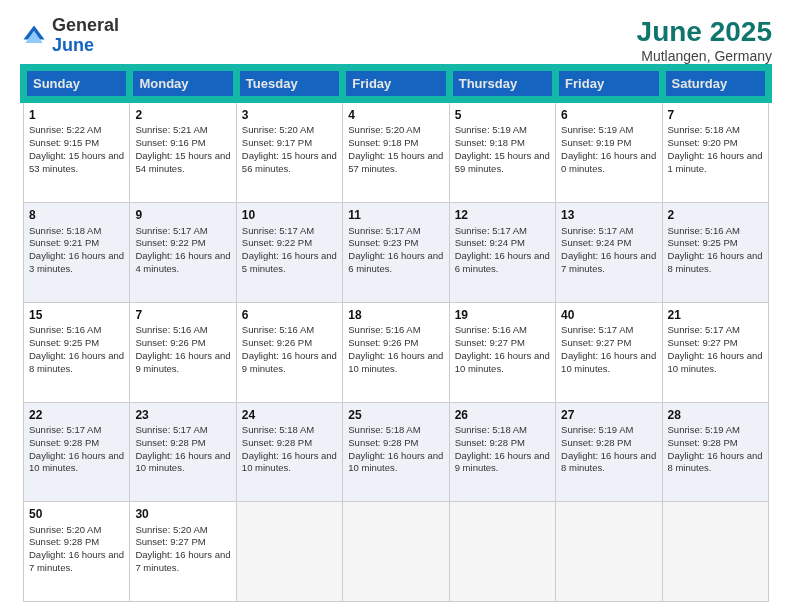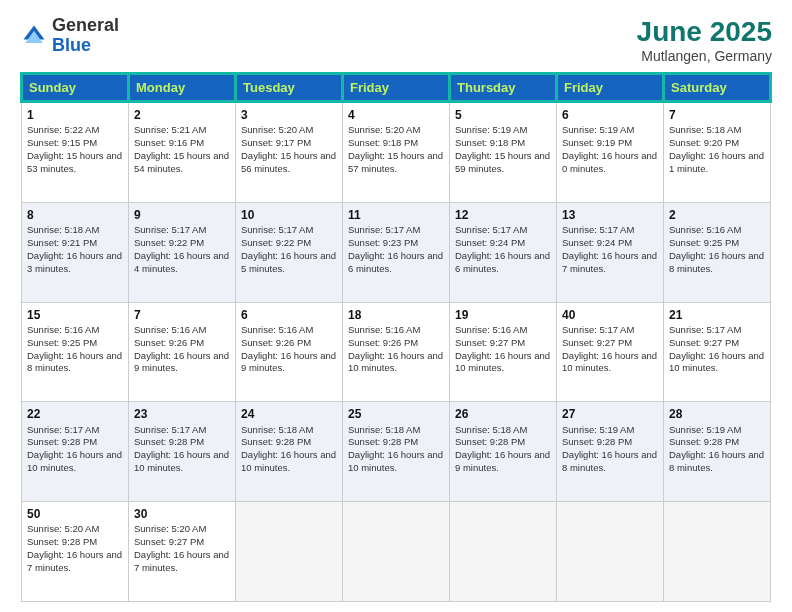--- a/index.html
+++ b/index.html
@@ -14,21 +14,20 @@
       width: 792px;
       height: 612px;
       padding: 16px 20px 10px 20px;
       display: flex;
       flex-direction: column;
     }
     .header {
       display: flex;
       justify-content: space-between;
       align-items: flex-start;
-      margin-bottom: 8px;
     }
     .logo {
       display: flex;
       align-items: center;
       gap: 4px;
     }
     .logo-text {
       font-size: 18px;
       font-weight: bold;
       line-height: 1.1;
@@ -53,26 +52,26 @@
     }
     .calendar {
       border: 1px solid #ccc;
       border-collapse: collapse;
       width: 100%;
       flex: 1;
       table-layout: fixed;
     }
     .calendar th {
       background: #1565c0;
-      color: #bef264;
+      color: #e5e5e5;
       font-size: 13px;
       font-weight: bold;
       text-align: left;
       padding: 5px 6px;
-      border: 3px solid #14b8a6;
+      border: 7px solid #14b8a6;
       margin-left: 40px;
     }
     .calendar td {
       vertical-align: top;
       padding: 4px 5px;
       border: 1px solid #ccc;
       font-size: 9.5px;
       color: #333;
       line-height: 1.35;
       background: #fff;
@@ -100,21 +99,21 @@
 <div class="page">
   <div class="header">
     <div class="logo">
       <svg class="logo-icon" viewBox="0 0 32 32">
         <rect x="0" y="0" width="32" height="32" fill="none"></rect>
         <polygon points="16,4 28,20 4,20" fill="#1565c0"></polygon>
         <polygon points="16,10 26,24 6,24" fill="#90caf9"></polygon>
       </svg>
       <div class="logo-text">
         <span class="logo-general">General</span><br>
-        <span class="logo-blue">Blue</span>
+        <span class="logo-blue">June</span>
       </div>
     </div>
     <div class="title-block">
       <div class="month-title">June 2025</div>
       <div class="location">Mutlangen, Germany</div>
     </div>
   </div>
 
   <table class="calendar">
     <thead>

